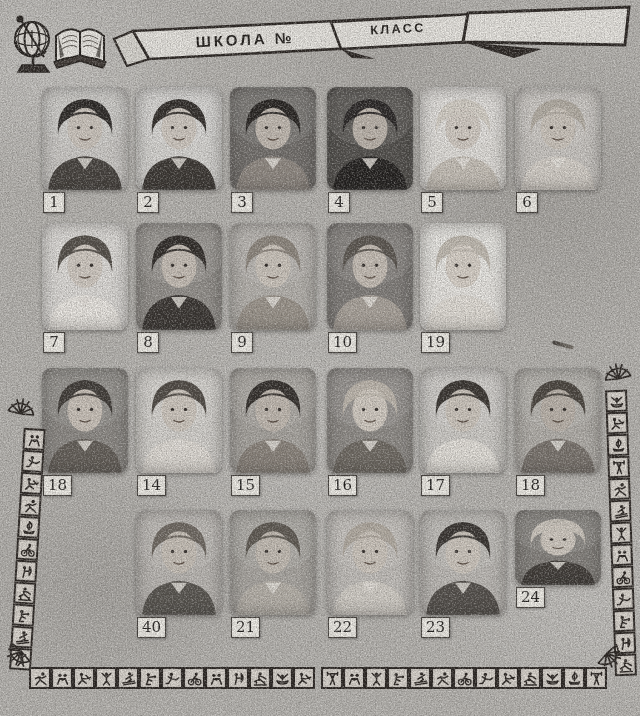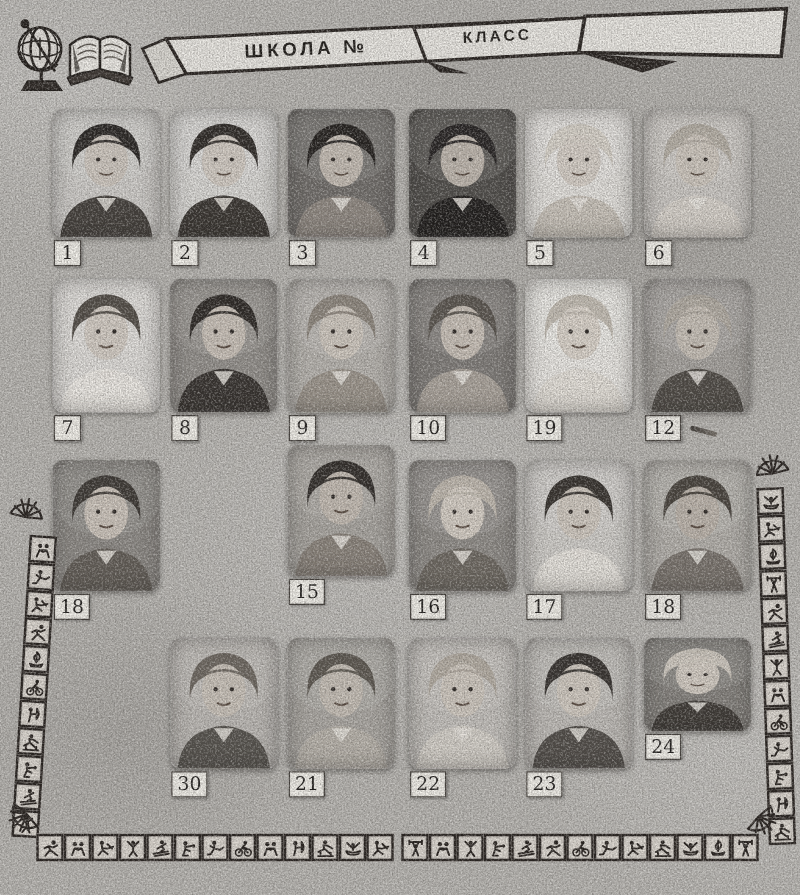--- a/index.html
+++ b/index.html
@@ -280,55 +280,55 @@
 <path d="M22 34 Q43 20 64 34 Q57 25 43 25 Q29 25 22 34 Z" fill="#c4beb4" opacity="0.95"></path>
 <circle cx="36.5" cy="41" r="1.7" fill="#2c2724"></circle>
             <circle cx="49.5" cy="41" r="1.7" fill="#2c2724"></circle>
 <path d="M38 52 Q43 55 48 52" stroke="#57493f" stroke-width="1.4" fill="none" stroke-linecap="round"></path>
 <path d="M6 104 Q9 79 29 73 Q37 70 43 70 Q49 70 57 73 Q77 79 80 104 Z" fill="#e6e2db"></path>
 <path d="M35 72 L43 83 L51 72 Z" fill="#e9e5df" opacity="0.85"></path>
 </svg>
         </div>
     <figcaption class="num-label">19</figcaption>
   </figure>
-      <figure class="photo-card" style="left: 515px; top: 223px; width: 86px; height: 107px;">
-    <div class="portrait-wrap">
-          <svg viewBox="0 0 86 104" preserveAspectRatio="none">
-<rect width="86" height="104" fill="#a3a09c"></rect>
-<ellipse cx="43" cy="26" rx="46" ry="34" fill="#ffffff" opacity="0.10"></ellipse>
-<path d="M16 50 Q13 14 43 12 Q73 14 70 50 Q70 30 43 27 Q16 30 16 50 Z" fill="#b0aaa1"></path>
-<ellipse cx="43" cy="42" rx="17.5" ry="21" fill="#c6bfb6"></ellipse>
-<path d="M22 34 Q43 20 64 34 Q57 25 43 25 Q29 25 22 34 Z" fill="#b0aaa1" opacity="0.95"></path>
-<circle cx="36.5" cy="41" r="1.7" fill="#2c2724"></circle>
-            <circle cx="49.5" cy="41" r="1.7" fill="#2c2724"></circle>
-<path d="M38 52 Q43 55 48 52" stroke="#57493f" stroke-width="1.4" fill="none" stroke-linecap="round"></path>
-<path d="M6 104 Q9 79 29 73 Q37 70 43 70 Q49 70 57 73 Q77 79 80 104 Z" fill="#4b4742"></path>
-<path d="M35 72 L43 83 L51 72 Z" fill="#e9e5df" opacity="0.85"></path>
-</svg>
-        </div>
-    <figcaption class="num-label">12</figcaption>
-  </figure>
       <figure class="photo-card" style="left: 42px; top: 368px; width: 86px; height: 105px;">
     <div class="portrait-wrap">
           <svg viewBox="0 0 86 104" preserveAspectRatio="none">
 <rect width="86" height="104" fill="#8a8783"></rect>
 <ellipse cx="43" cy="26" rx="46" ry="34" fill="#ffffff" opacity="0.10"></ellipse>
 <path d="M16 50 Q13 14 43 12 Q73 14 70 50 Q70 30 43 27 Q16 30 16 50 Z" fill="#3a3632"></path>
 <ellipse cx="43" cy="42" rx="17.5" ry="21" fill="#ccc4bb"></ellipse>
 <path d="M22 34 Q43 20 64 34 Q57 25 43 25 Q29 25 22 34 Z" fill="#3a3632" opacity="0.95"></path>
 <circle cx="36.5" cy="41" r="1.7" fill="#2c2724"></circle>
             <circle cx="49.5" cy="41" r="1.7" fill="#2c2724"></circle>
 <path d="M38 52 Q43 55 48 52" stroke="#57493f" stroke-width="1.4" fill="none" stroke-linecap="round"></path>
 <path d="M6 104 Q9 79 29 73 Q37 70 43 70 Q49 70 57 73 Q77 79 80 104 Z" fill="#5f5a54"></path>
 <path d="M35 72 L43 83 L51 72 Z" fill="#e9e5df" opacity="0.85"></path>
 </svg>
         </div>
     <figcaption class="num-label">18</figcaption>
   </figure>
-      <figure class="photo-card" style="left: 230px; top: 356px; width: 86px; height: 105px;">
+      <figure class="photo-card" style="left: 136px; top: 368px; width: 86px; height: 105px;">
+    <div class="portrait-wrap">
+          <svg viewBox="0 0 86 104" preserveAspectRatio="none">
+<rect width="86" height="104" fill="#d7d5d1"></rect>
+<ellipse cx="43" cy="26" rx="46" ry="34" fill="#ffffff" opacity="0.10"></ellipse>
+<path d="M16 50 Q13 14 43 12 Q73 14 70 50 Q70 30 43 27 Q16 30 16 50 Z" fill="#4a453f"></path>
+<ellipse cx="43" cy="42" rx="17.5" ry="21" fill="#d2cbc2"></ellipse>
+<path d="M22 34 Q43 20 64 34 Q57 25 43 25 Q29 25 22 34 Z" fill="#4a453f" opacity="0.95"></path>
+<circle cx="36.5" cy="41" r="1.7" fill="#2c2724"></circle>
+            <circle cx="49.5" cy="41" r="1.7" fill="#2c2724"></circle>
+<path d="M38 52 Q43 55 48 52" stroke="#57493f" stroke-width="1.4" fill="none" stroke-linecap="round"></path>
+<path d="M6 104 Q9 79 29 73 Q37 70 43 70 Q49 70 57 73 Q77 79 80 104 Z" fill="#e3dfd9"></path>
+<path d="M35 72 L43 83 L51 72 Z" fill="#e9e5df" opacity="0.85"></path>
+</svg>
+        </div>
+    <figcaption class="num-label">14</figcaption>
+  </figure>
+      <figure class="photo-card" style="left: 230px; top: 368px; width: 86px; height: 105px;">
     <div class="portrait-wrap">
           <svg viewBox="0 0 86 104" preserveAspectRatio="none">
 <rect width="86" height="104" fill="#a7a49f"></rect>
 <ellipse cx="43" cy="26" rx="46" ry="34" fill="#ffffff" opacity="0.10"></ellipse>
 <path d="M16 50 Q13 14 43 12 Q73 14 70 50 Q70 30 43 27 Q16 30 16 50 Z" fill="#2e2a27"></path>
 <ellipse cx="43" cy="42" rx="17.5" ry="21" fill="#c3bbb2"></ellipse>
 <path d="M22 34 Q43 20 64 34 Q57 25 43 25 Q29 25 22 34 Z" fill="#2e2a27" opacity="0.95"></path>
 <circle cx="36.5" cy="41" r="1.7" fill="#2c2724"></circle>
             <circle cx="49.5" cy="41" r="1.7" fill="#2c2724"></circle>
 <path d="M38 52 Q43 55 48 52" stroke="#57493f" stroke-width="1.4" fill="none" stroke-linecap="round"></path>
@@ -397,21 +397,21 @@
 <path d="M16 50 Q13 14 43 12 Q73 14 70 50 Q70 30 43 27 Q16 30 16 50 Z" fill="#6b655e"></path>
 <ellipse cx="43" cy="42" rx="17.5" ry="21" fill="#c9c2b9"></ellipse>
 <path d="M22 34 Q43 20 64 34 Q57 25 43 25 Q29 25 22 34 Z" fill="#6b655e" opacity="0.95"></path>
 <circle cx="36.5" cy="41" r="1.7" fill="#2c2724"></circle>
             <circle cx="49.5" cy="41" r="1.7" fill="#2c2724"></circle>
 <path d="M38 52 Q43 55 48 52" stroke="#57493f" stroke-width="1.4" fill="none" stroke-linecap="round"></path>
 <path d="M6 104 Q9 79 29 73 Q37 70 43 70 Q49 70 57 73 Q77 79 80 104 Z" fill="#53504b"></path>
 <path d="M35 72 L43 83 L51 72 Z" fill="#e9e5df" opacity="0.85"></path>
 </svg>
         </div>
-    <figcaption class="num-label">30</figcaption>
+    <figcaption class="num-label">40</figcaption>
   </figure>
       <figure class="photo-card" style="left: 230px; top: 510px; width: 86px; height: 105px;">
     <div class="portrait-wrap">
           <svg viewBox="0 0 86 104" preserveAspectRatio="none">
 <rect width="86" height="104" fill="#a9a6a1"></rect>
 <ellipse cx="43" cy="26" rx="46" ry="34" fill="#ffffff" opacity="0.10"></ellipse>
 <path d="M16 50 Q13 14 43 12 Q73 14 70 50 Q70 30 43 27 Q16 30 16 50 Z" fill="#5a554e"></path>
 <ellipse cx="43" cy="42" rx="17.5" ry="21" fill="#c5beb5"></ellipse>
 <path d="M22 34 Q43 20 64 34 Q57 25 43 25 Q29 25 22 34 Z" fill="#5a554e" opacity="0.95"></path>
 <circle cx="36.5" cy="41" r="1.7" fill="#2c2724"></circle>

